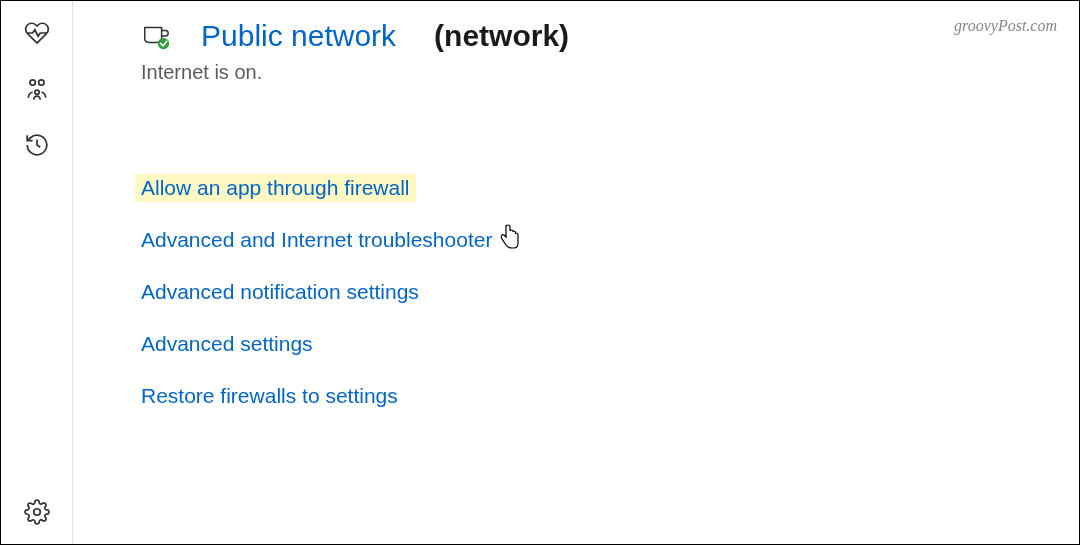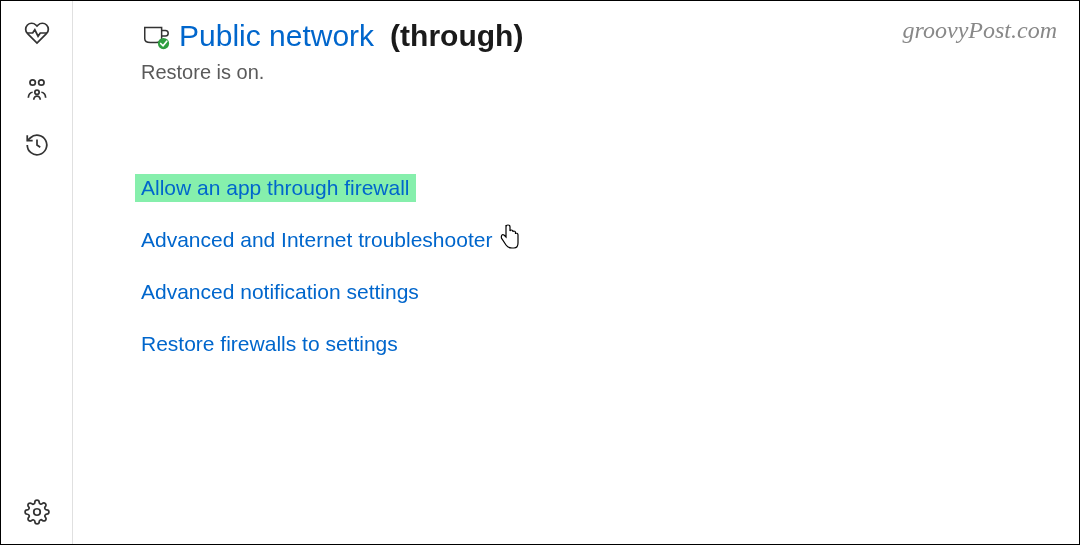--- a/index.html
+++ b/index.html
@@ -56,21 +56,21 @@
     
     .main {
       flex: 1;
       padding: 18px 40px 20px 68px;
       position: relative;
     }
     
     .header-row {
       display: flex;
       align-items: center;
-      gap: 8px;
+      gap: 30px;
       margin-bottom: 8px;
     }
     
     .cafe-icon {
       width: 30px;
       height: 30px;
       position: relative;
       display: flex;
       align-items: center;
       justify-content: center;
@@ -106,30 +106,30 @@
     .link {
       font-size: 21px;
       color: #0066cc;
       cursor: pointer;
       width: fit-content;
       padding: 2px 6px;
       margin-left: -6px;
     }
     
     .link.hover {
-      background: #86efac;
+      background: #fef9c3;
     }
     
     .watermark {
       position: absolute;
       top: 16px;
       right: 22px;
       font-family: Georgia, "Times New Roman", serif;
       font-style: italic;
-      font-size: 24px;
+      font-size: 16px;
       color: #888;
     }
     
     .cursor-pointer {
       position: absolute;
       top: 222px;
       left: 426px;
       pointer-events: none;
     }
   </style>
@@ -178,29 +178,30 @@
         <svg width="32" height="30" viewBox="0 0 32 30">
           <g fill="none" stroke="#333" stroke-width="1.6">
             <path d="M4 6 L4 18 Q4 22 10 22 L16 22 Q22 22 22 18 L22 6 Z"></path>
             <path d="M22 9 L26 9 Q29 9 29 12 Q29 15 26 15 L22 15"></path>
           </g>
           <circle cx="24" cy="23" r="6" fill="#2e9e3f"></circle>
           <path d="M21 23 L23.5 25.5 L27.5 20.5" stroke="#fff" stroke-width="1.8" fill="none" stroke-linecap="round"></path>
         </svg>
       </div>
       <span class="page-title">Public network</span>
-      <span class="active-label">(through)</span>
-    </div>
-
-    <div class="status-text">Restore is on.</div>
+      <span class="active-label">(network)</span>
+    </div>
+
+    <div class="status-text">Internet is on.</div>
 
     <div class="links">
       <div class="link hover">Allow an app through firewall</div>
       <div class="link">Advanced and Internet troubleshooter</div>
       <div class="link">Advanced notification settings</div>
+      <div class="link">Advanced settings</div>
       <div class="link">Restore firewalls to settings</div>
     </div>
 
     <div class="watermark">groovyPost.com</div>
 
     <div class="cursor-pointer">
       <svg width="22" height="26" viewBox="0 0 22 26">
         <g fill="#fff" stroke="#000" stroke-width="1.2">
           <path d="M7 2 L7 14 L5 12 Q3 11 2.5 13 Q2 15 3 16 L7 22 Q9 25 13 25 L15 25 Q19 25 19 20 L19 12 Q19 10 17 10 Q16.5 10 16.5 11 L16.5 9.5 Q16.5 8 14.8 8 Q14 8 14 9 L14 8.5 Q14 7 12.3 7 Q11.3 7 11 8 L11 4 Q11 2 9 2 Q7 2 7 4 Z"></path>
         </g>

